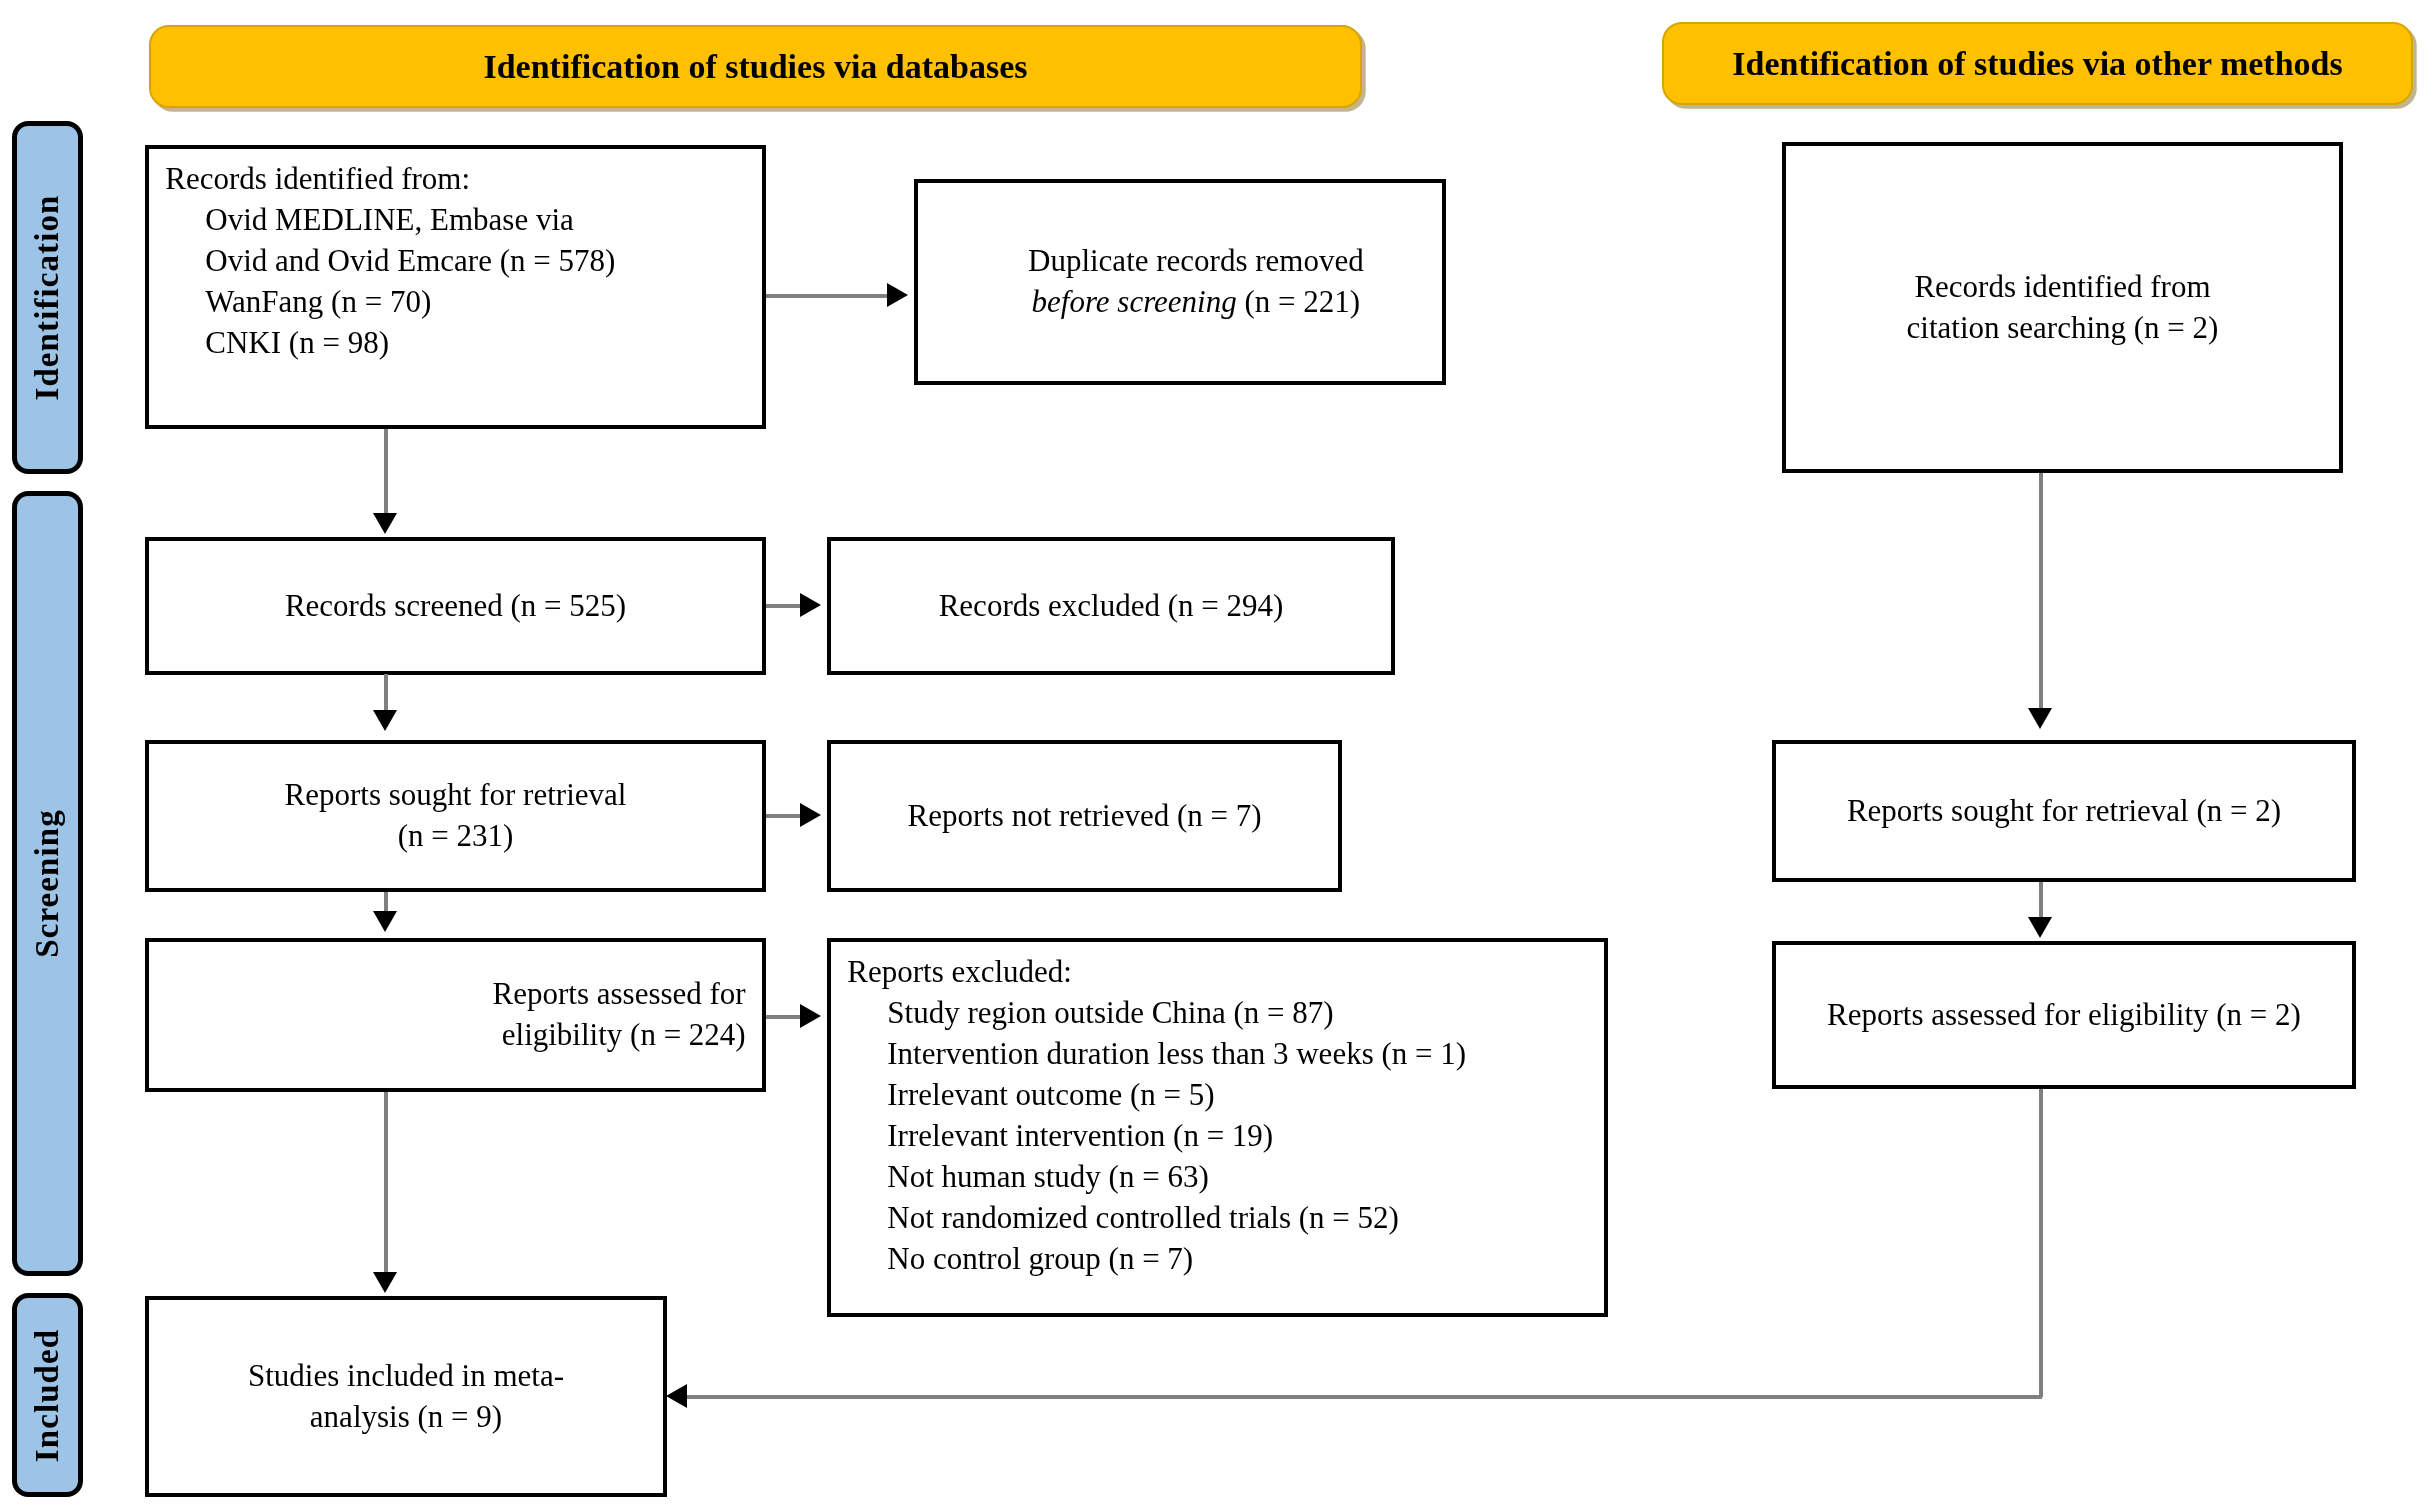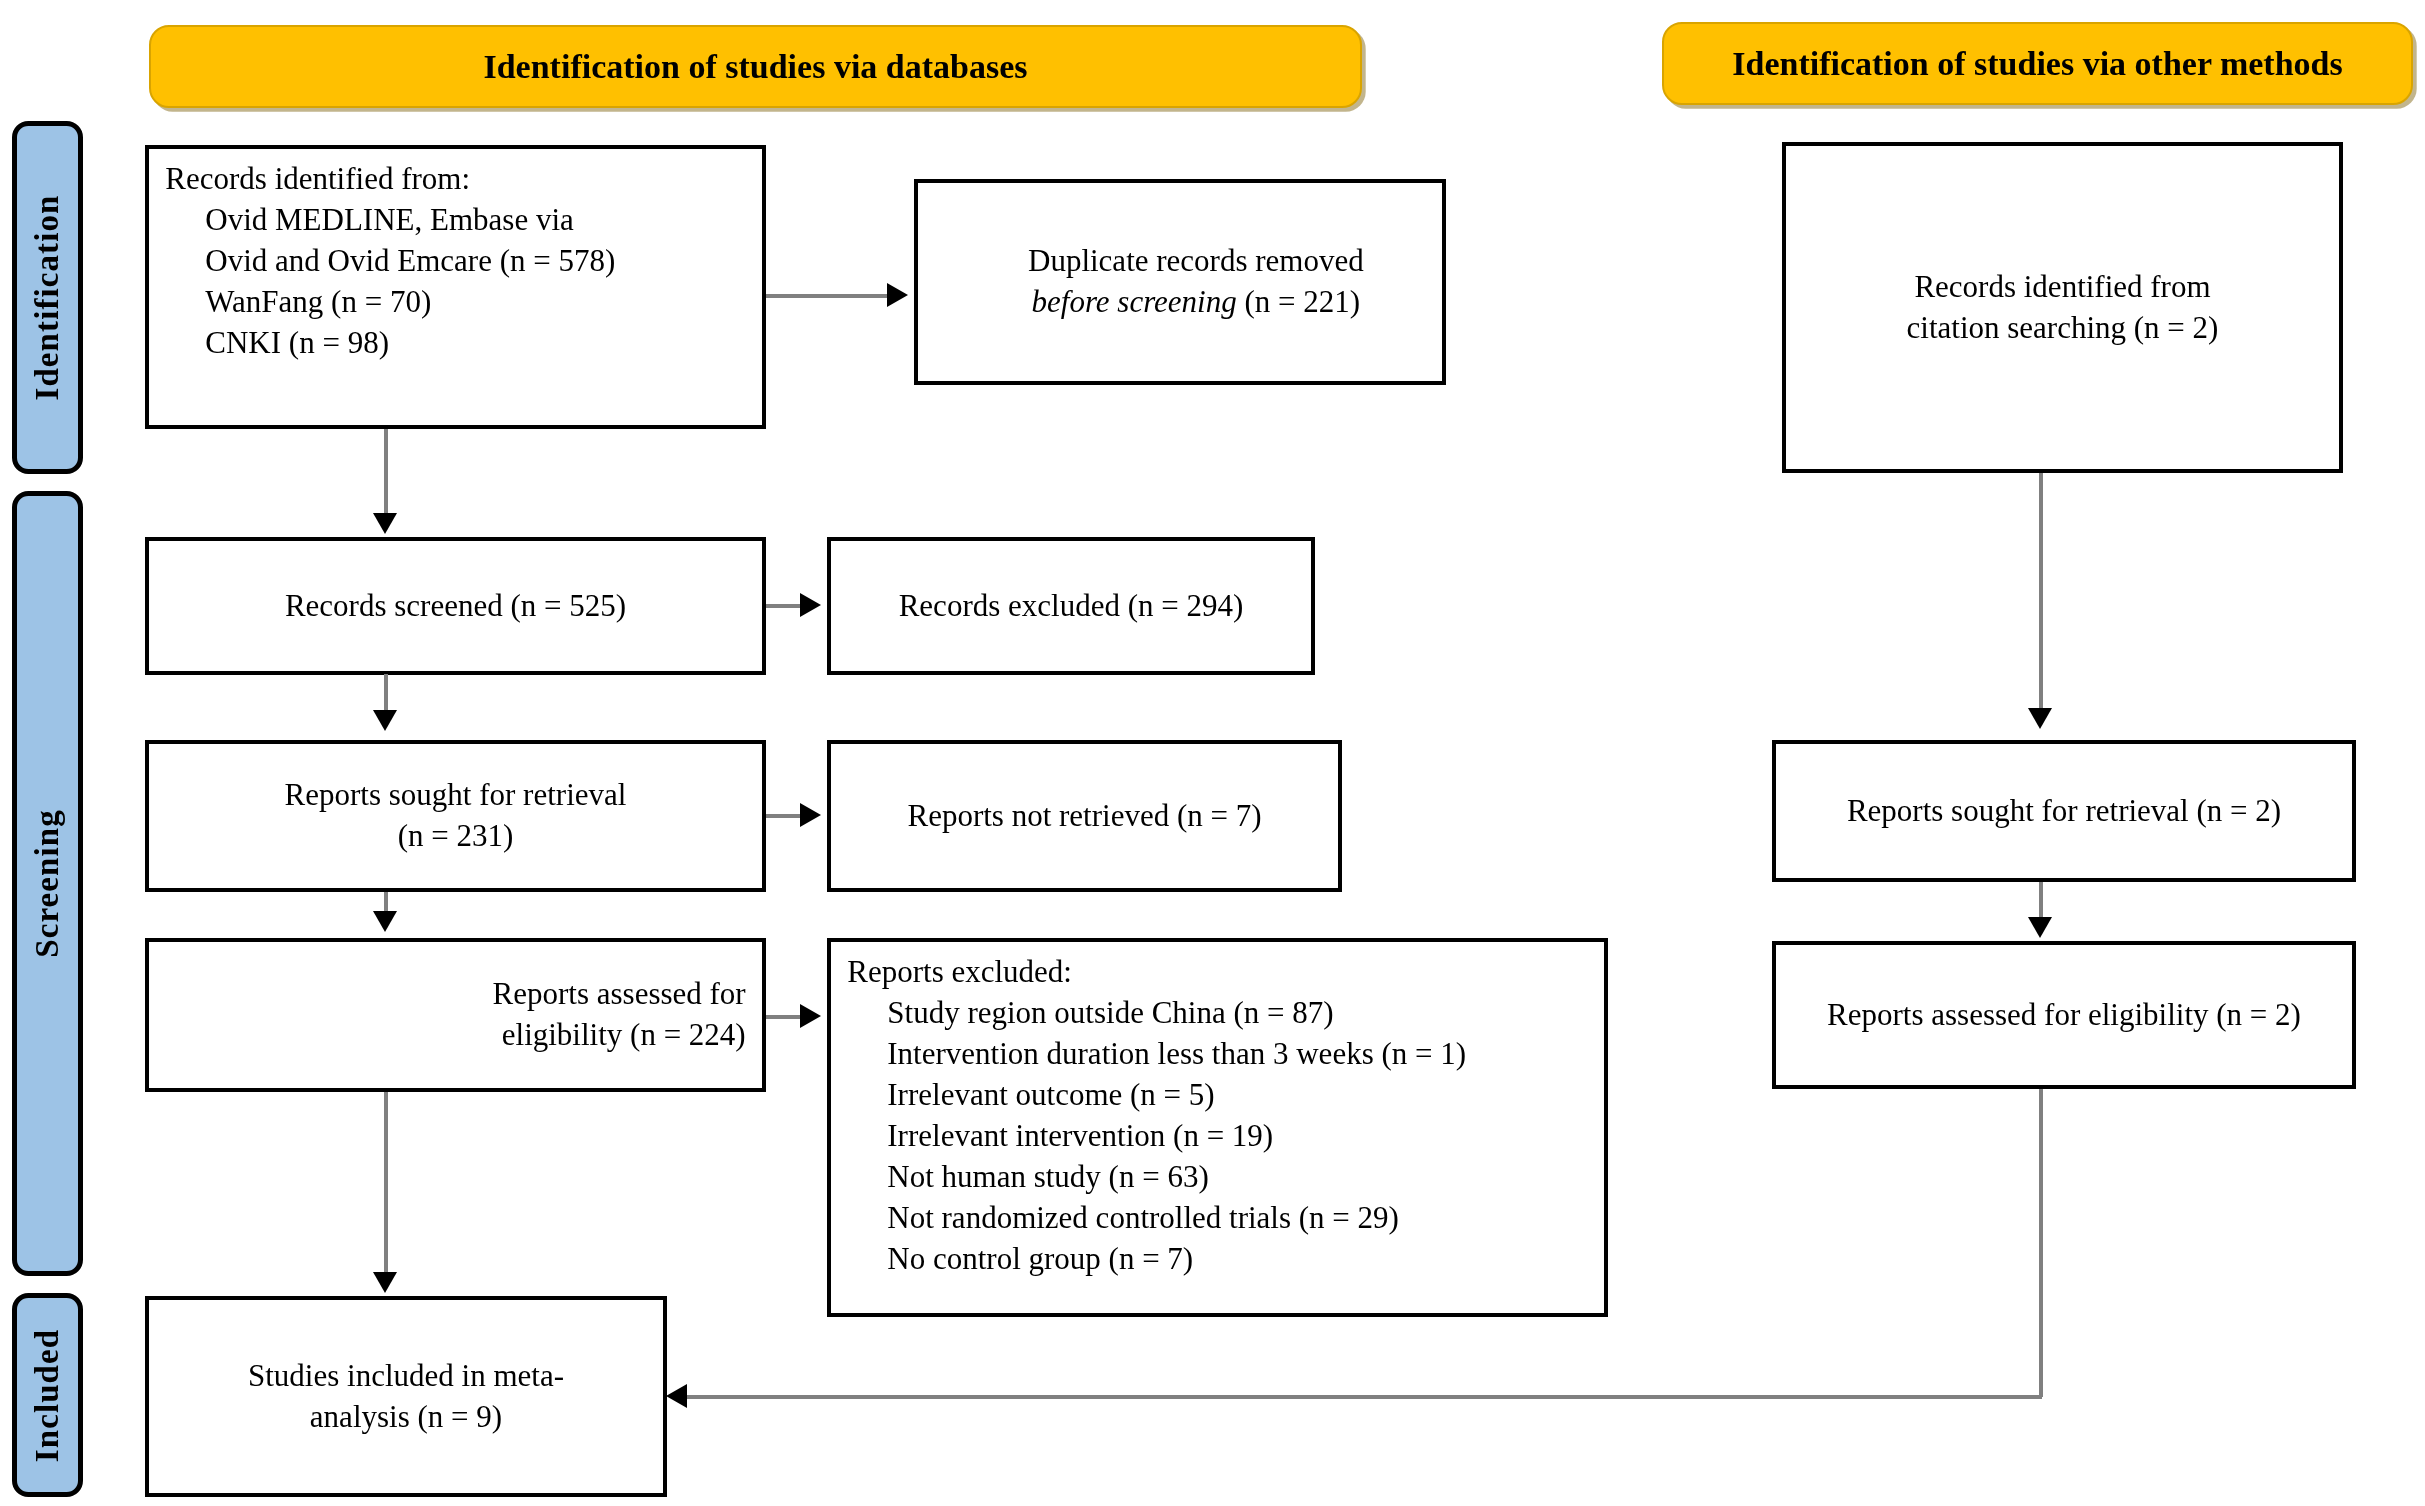--- a/index.html
+++ b/index.html
@@ -157,21 +157,21 @@
       <span class="line"><em class="ital">before screening</em><span> (n = 221)</span></span>
     </div>
   </div>
 
   <div class="flow-box center-al" style="left:145px; top:537px; width:621px; height:138px;">
     <div class="box-text">
       <span class="line">Records screened (n = 525)</span>
     </div>
   </div>
 
-  <div class="flow-box center-al" style="left:827px; top:537px; width:488px; height:138px;">
+  <div class="flow-box center-al" style="left:827px; top:537px; width:568px; height:138px;">
     <div class="box-text">
       <span class="line">Records excluded (n = 294)</span>
     </div>
   </div>
 
   <div class="flow-box center-al" style="left:145px; top:740px; width:621px; height:152px;">
     <div class="box-text">
       <span class="line">Reports sought for retrieval</span>
       <span class="line">(n = 231)</span>
     </div>
@@ -191,21 +191,21 @@
   </div>
 
   <div class="flow-box left-al" style="left:827px; top:938px; width:781px; height:379px;">
     <div class="box-text">
       <span class="line">Reports excluded:</span>
       <span class="indent">Study region outside China (n = 87)</span>
       <span class="indent">Intervention duration less than 3 weeks (n = 1)</span>
       <span class="indent">Irrelevant outcome (n = 5)</span>
       <span class="indent">Irrelevant intervention (n = 19)</span>
       <span class="indent">Not human study (n = 63)</span>
-      <span class="indent">Not randomized controlled trials (n = 29)</span>
+      <span class="indent">Not randomized controlled trials (n = 52)</span>
       <span class="indent">No control group (n = 7)</span>
     </div>
   </div>
 
   <div class="flow-box center-al" style="left:145px; top:1296px; width:522px; height:201px;">
     <div class="box-text">
       <span class="line">Studies included in meta-</span>
       <span class="line">analysis (n = 9)</span>
     </div>
   </div>

